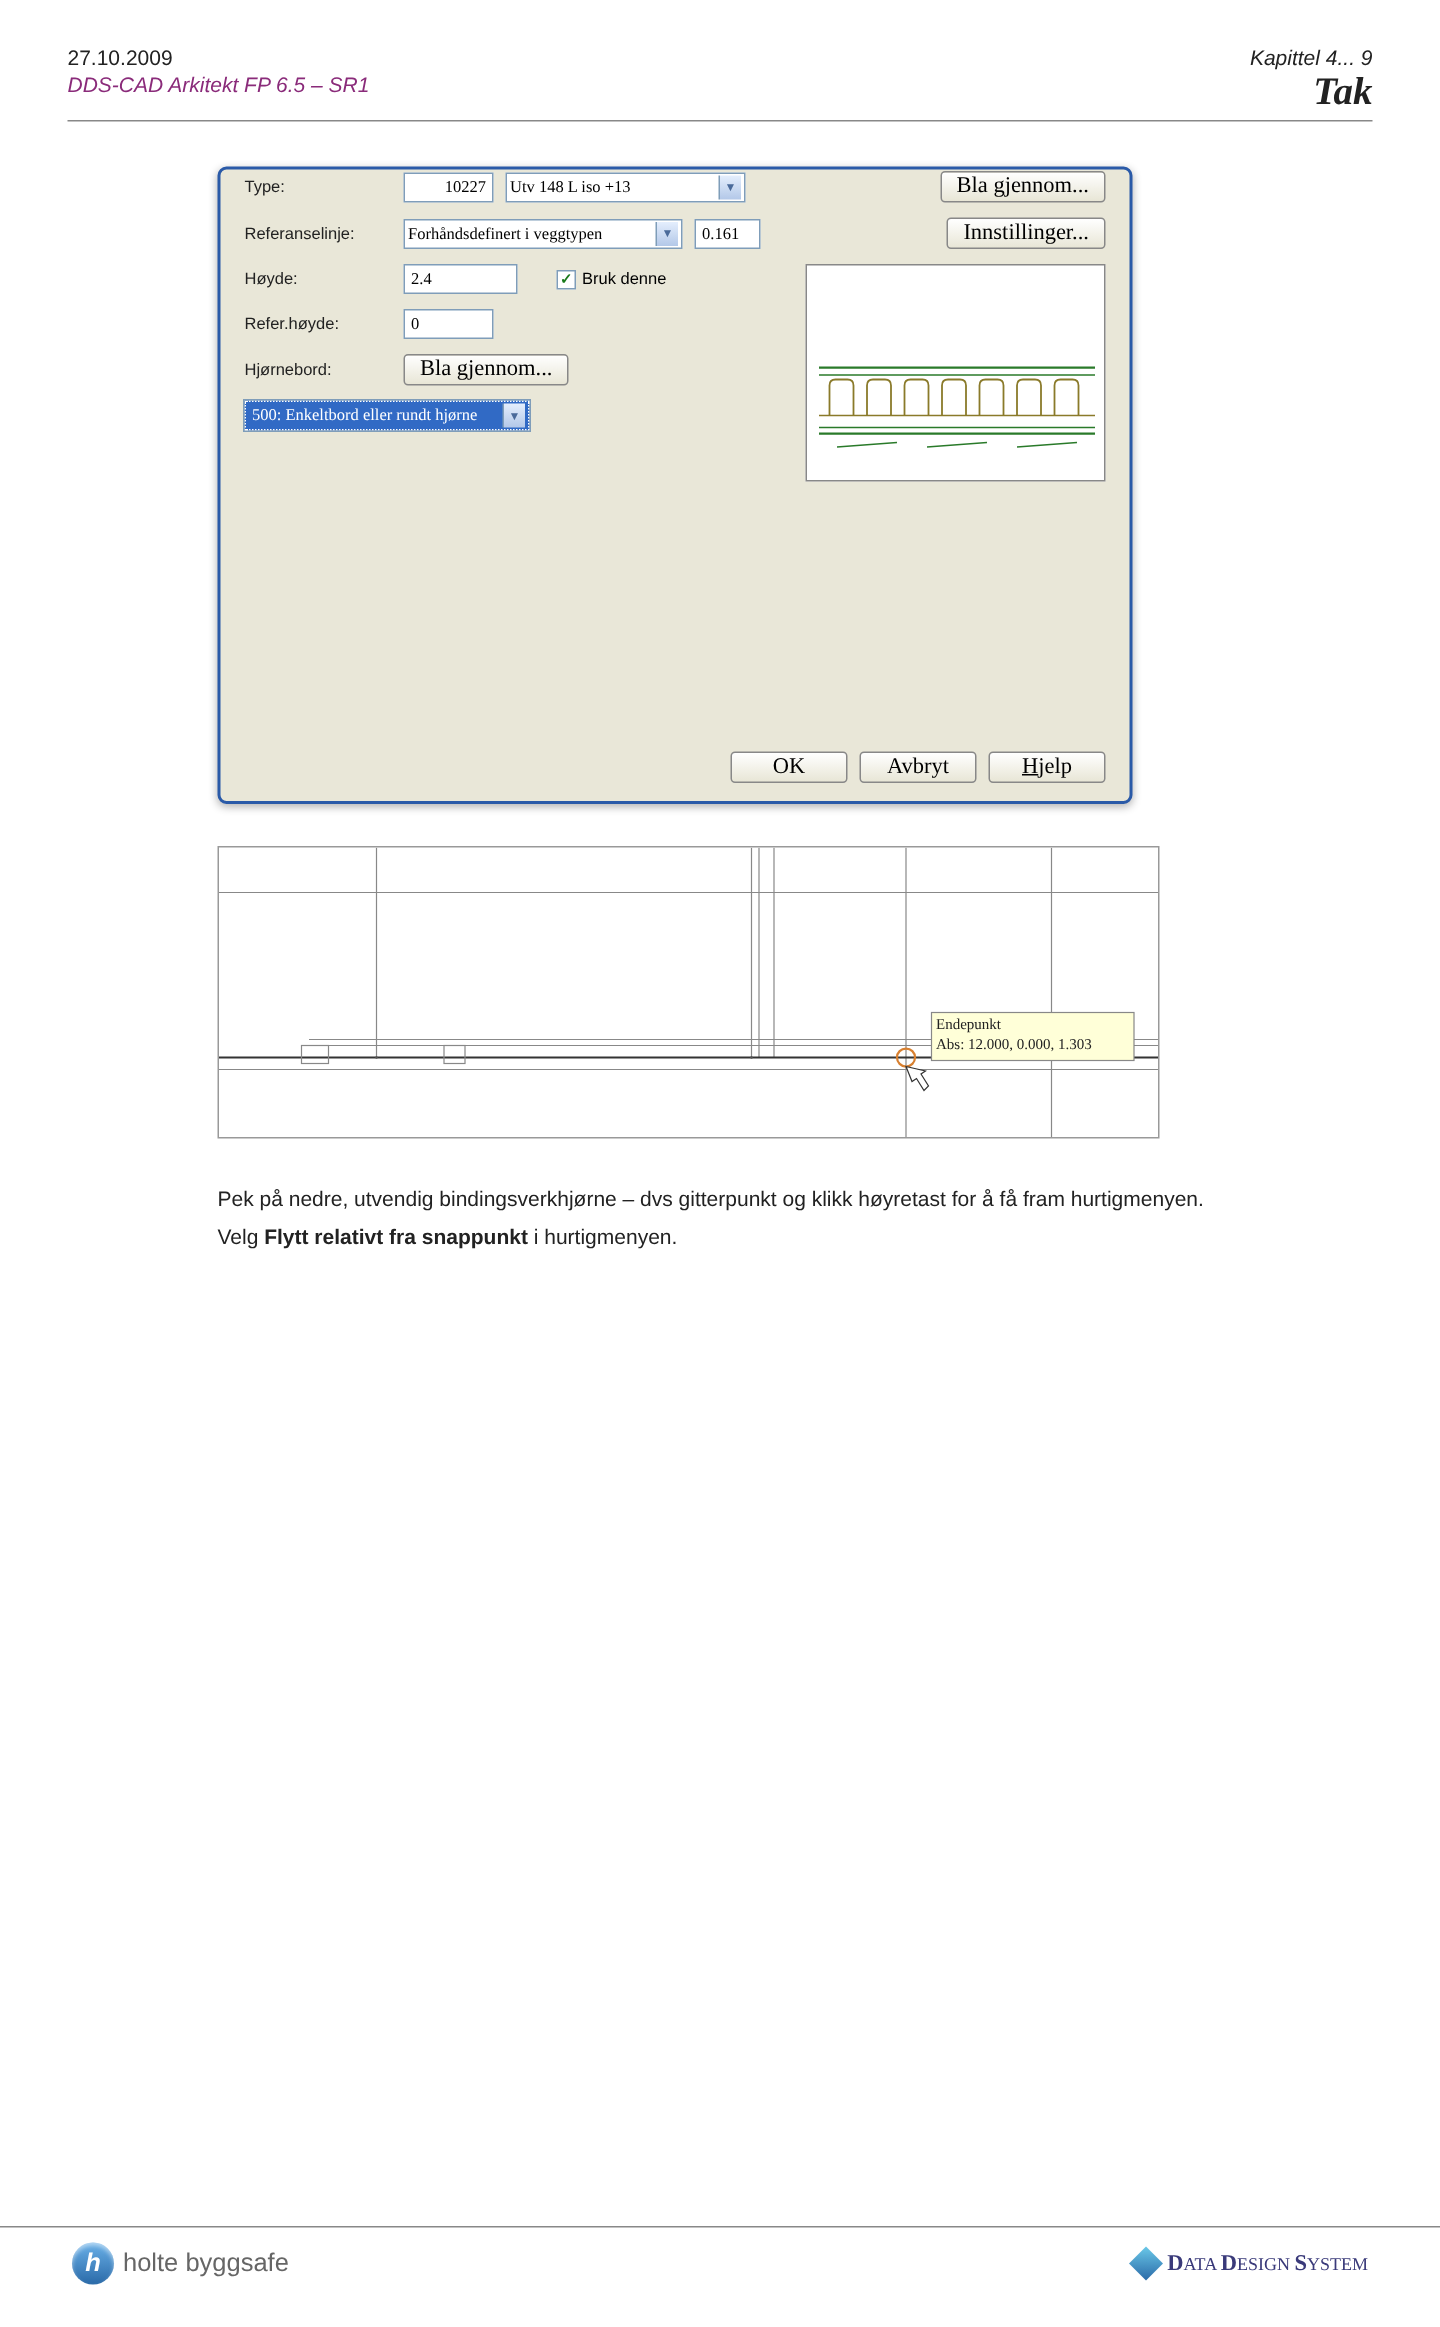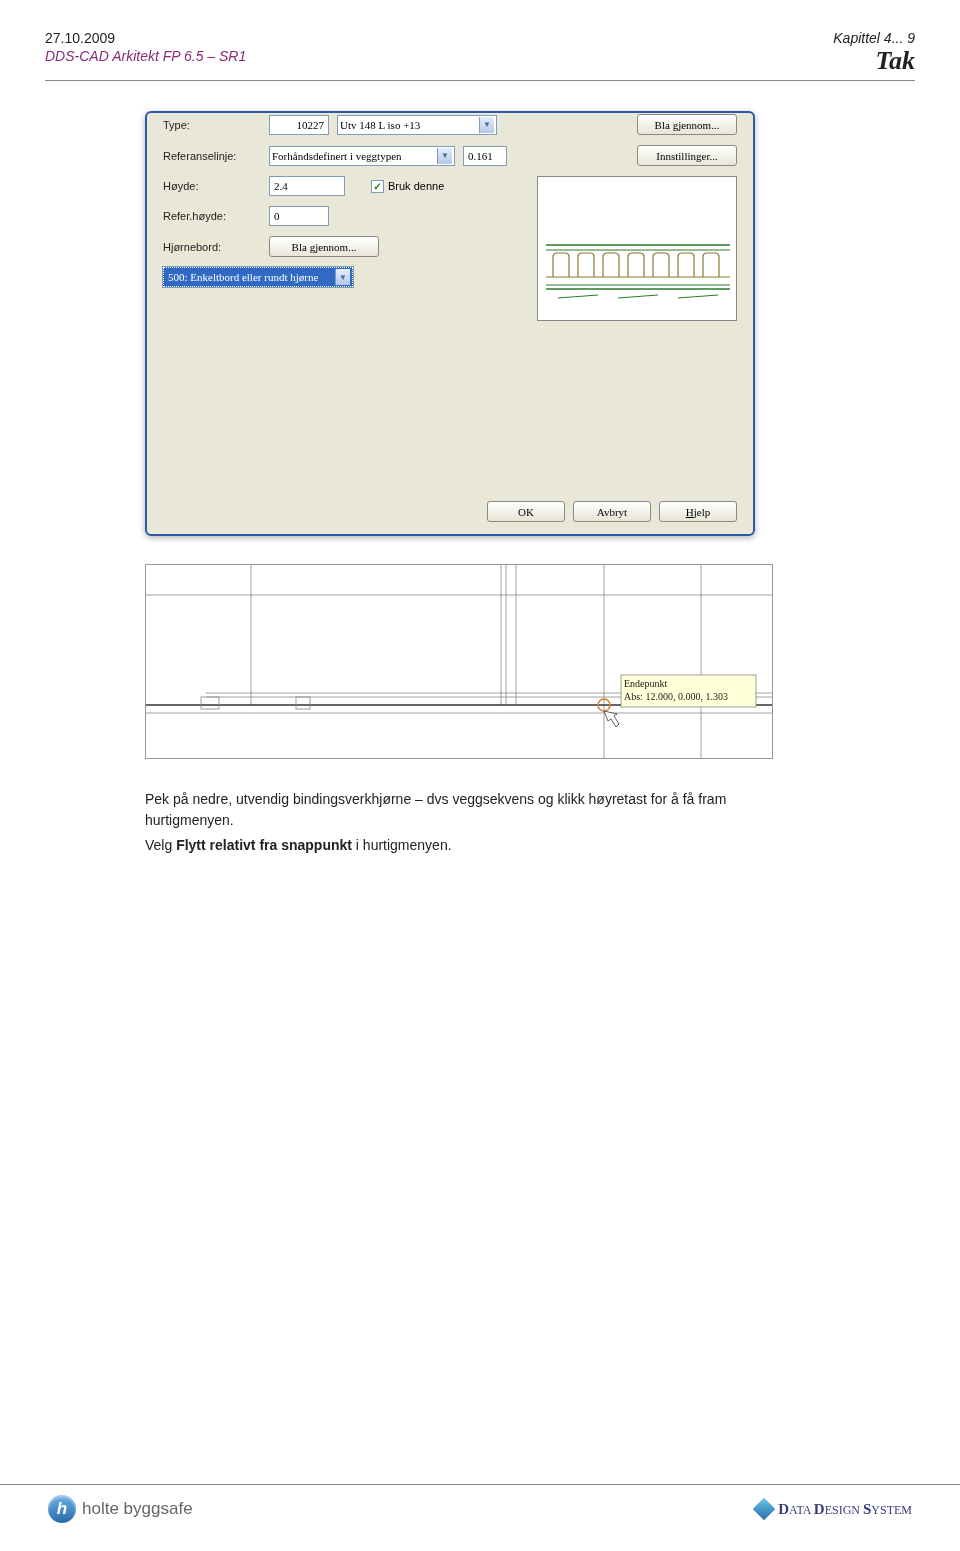--- a/index.html
+++ b/index.html
@@ -17,21 +17,21 @@
 
 .dlg { width: 610px; border: 2px solid #2a5aa8; border-radius: 6px; overflow: hidden; background: #e9e7d8; font-family: Tahoma, sans-serif; font-size: 11px; box-shadow: 0 2px 6px rgba(0,0,0,0.3); }
 .tbar { background: linear-gradient(to bottom, #3b78d6 0%, #2a5aa8 50%, #1e438e 100%); color: #fff; display: flex; align-items: center; justify-content: space-between; padding: 4px 6px; font-weight: bold; font-size: 13px; }
 .close-btn { width: 21px; height: 21px; background: linear-gradient(to bottom, #f08060 0%, #d84530 50%, #c02010 100%); border: 1px solid #fff; border-radius: 3px; display: flex; align-items: center; justify-content: center; color: #fff; font-weight: bold; font-size: 13px; cursor: pointer; }
 .dlg-body { padding: 1px 16px 12px; }
 .row { display: flex; align-items: center; margin-bottom: 10px; gap: 8px; }
 .lbl { width: 98px; color: #222; flex-shrink: 0; }
 .inp { background: #fff; border: 1px solid #7f9db9; padding: 2px 4px; height: 20px; font-family: Tahoma; font-size: 11px; }
 .sel { background: #fff; border: 1px solid #7f9db9; padding: 1px 2px; height: 20px; font-family: Tahoma; font-size: 11px; display: flex; align-items: center; justify-content: space-between; }
 .sel-arrow { width: 15px; height: 16px; background: linear-gradient(to bottom, #e4eefd, #b3c8e8); border-left: 1px solid #7f9db9; display: flex; align-items: center; justify-content: center; color: #4a6a9a; font-size: 8px; }
-.btn { background: linear-gradient(to bottom, #fff, #e8e6d6); border: 1px solid #888; border-radius: 3px; padding: 2px 10px; height: 21px; font-family: Tahoma; font-size: 11px; cursor: pointer; text-align: center; min-width: 100px; display: inline-flex; align-items: center; justify-content: center; }
+.btn { background: linear-gradient(to bottom, #fff, #e8e6d6); border: 1px solid #888; border-radius: 3px; padding: 2px 10px; height: 21px; font-family: Tahoma; font-size: 15px; cursor: pointer; text-align: center; min-width: 100px; display: inline-flex; align-items: center; justify-content: center; }
 .chk { display: flex; align-items: center; gap: 4px; }
 .chkbox { width: 13px; height: 13px; background: #fff; border: 1px solid #7f9db9; display: flex; align-items: center; justify-content: center; color: #1a7a1a; font-size: 10px; font-weight: bold; }
 .sel-highlight { background: #316ac5 !important; color: #fff; border: 1px dotted #fff; outline: 1px solid #7f9db9; }
 .sel-highlight .seltxt { padding: 0 2px; }
 .preview { width: 200px; height: 145px; background: #fff; border: 1px solid #888; margin-left: 16px; position: relative; }
 .two-col { display: flex; gap: 0; align-items: flex-start; }
 .left-col { flex: 1; }
 .dlg-footer { display: flex; justify-content: flex-end; gap: 8px; margin-top: 180px; }
 .dlg-footer .btn { min-width: 78px; }
 
@@ -162,21 +162,21 @@
         <circle cx="105" cy="140" r="0.8" fill="#555"></circle>
       </svg>
       <div style="position:absolute; left:478px; top:112px; font-family:Tahoma; font-size:10px; line-height:13px; color:#222">
         <div>Endepunkt</div>
         <div>Abs: 12.000, 0.000, 1.303</div>
       </div>
     </div>
   </div>
 
   <div class="body-text">
-    <p>Pek på nedre, utvendig bindingsverkhjørne – dvs veggsekvens og klikk høyretast for å få fram hurtigmenyen.</p>
+    <p>Pek på nedre, utvendig bindingsverkhjørne – dvs gitterpunkt og klikk høyretast for å få fram hurtigmenyen.</p>
     <p><span>Velg </span><b>Flytt relativt fra snappunkt</b><span> i hurtigmenyen.</span></p>
   </div>
 </div>
 
 <div class="footer">
   <div class="logo-holte">
     <div class="logo-h">h</div>
     <span>holte byggsafe</span>
   </div>
   <div class="logo-dds">

